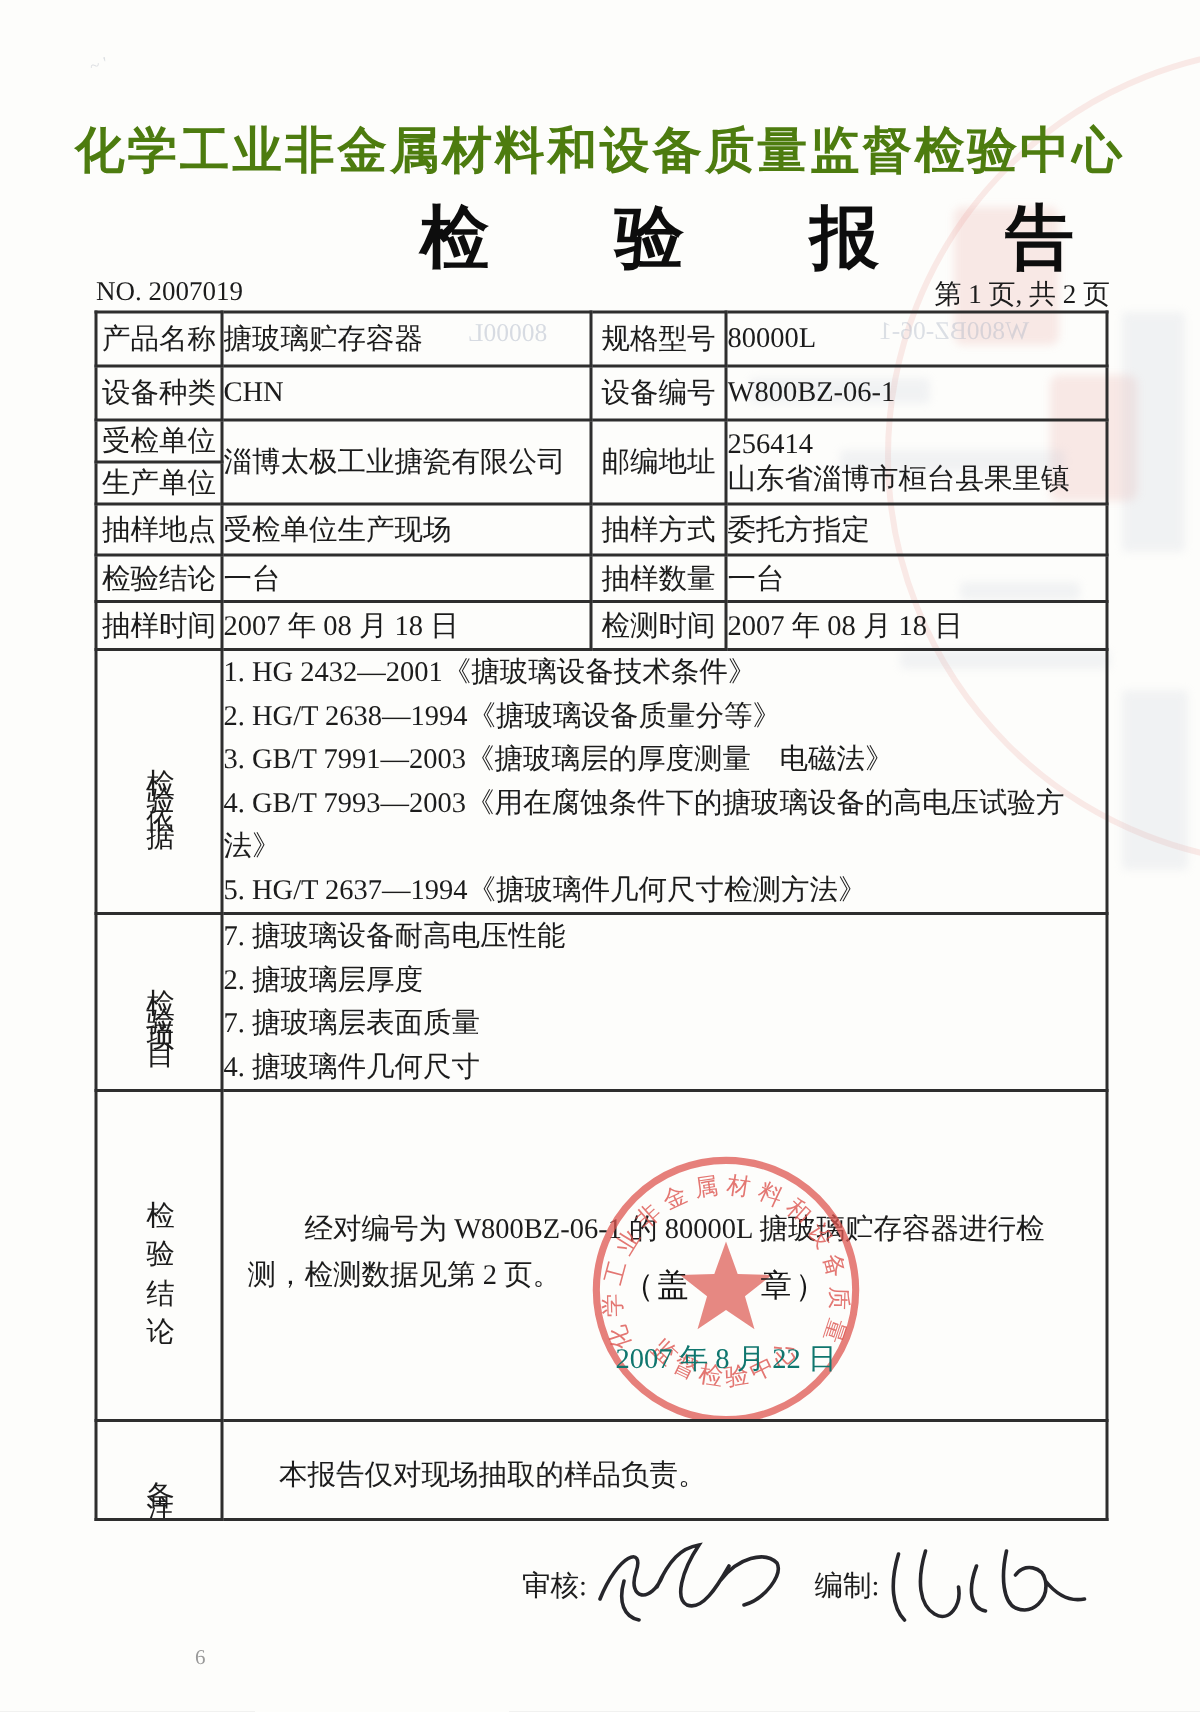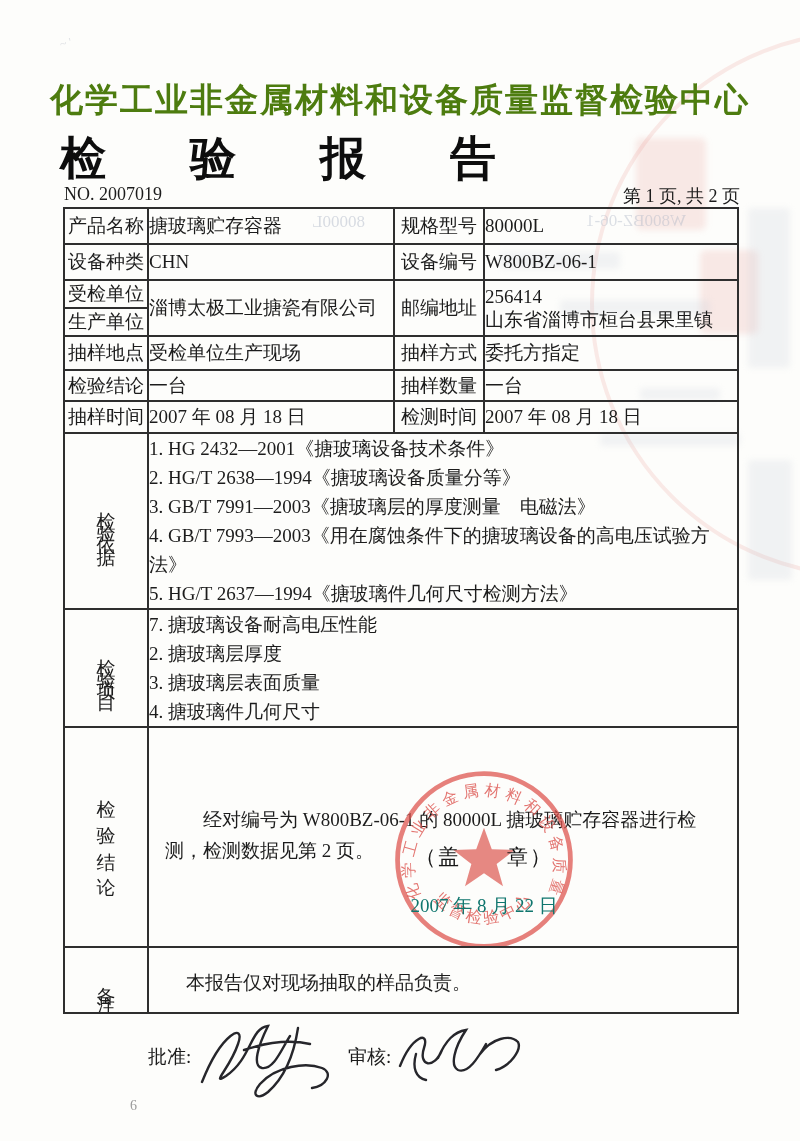--- a/index.html
+++ b/index.html
@@ -15,24 +15,24 @@
   
   .org-title{
     position:absolute;top:78px;left:0;width:100%;
     text-align:center;
     font-family:"Liberation Sans","DejaVu Sans",sans-serif;
     font-weight:bold;font-size:33px;letter-spacing:2px;
     color:#4d7c0f;
   }
   .report-title{
     position:absolute;top:128px;left:0;width:100%;
-    text-align:left;
+    text-align:right;
     font-family:"Liberation Sans","DejaVu Sans",sans-serif;
     font-weight:bold;font-size:46px;
-    letter-spacing:84px;padding-left:60px;box-sizing:border-box;
+    letter-spacing:84px;padding-left:84px;box-sizing:border-box;
     color:#0d0d0d;
   }
   .report-no{position:absolute;top:184px;left:64px;font-size:18px;}
   .page-ind{position:absolute;top:184px;right:60px;font-size:18px;}
   
   table.report{
     position:absolute;left:63px;top:207px;
     width:674px;border-collapse:collapse;table-layout:fixed;
     font-size:19px;
   }
@@ -182,21 +182,21 @@
         <div class="li">5. HG/T 2637—1994《搪玻璃件几何尺寸检测方法》</div>
       </td>
     </tr>
     <tr class="ritems">
       <td class="lbl">
         <span class="vlabel ls-items">检验项目</span>
       </td>
       <td class="list-cell" colspan="3">
         <div class="li">7.  搪玻璃设备耐高电压性能</div>
         <div class="li">2.  搪玻璃层厚度</div>
-        <div class="li">3.  搪玻璃层表面质量</div>
+        <div class="li">7.  搪玻璃层表面质量</div>
         <div class="li">4.  搪玻璃件几何尺寸</div>
       </td>
     </tr>
     <tr class="rconcl">
       <td class="lbl">
         <span class="vlabel ls-concl">检验结论</span>
       </td>
       <td class="concl-cell" colspan="3">
         <div class="concl-text">经对编号为 W800BZ-06-1 的 80000L 搪玻璃贮存容器进行检测，检测数据见第 2 页。</div>
         <div class="seal-area">
@@ -223,27 +223,27 @@
       <td class="lbl">
         <span class="vlabel ls-remark">备注</span>
       </td>
       <td class="remark-cell" colspan="3">
         <div class="remark-text">本报告仅对现场抽取的样品负责。</div>
       </td>
     </tr>
   </tbody>
     </table>
 
-  <div class="sig-group" style="left:148px;width:200px;">
-    <span class="sig-label">批准:</span>
-    <svg width="160" height="80" style="left:44px;top:-12px;">
-      <path d="M10,64 C30,14 54,4 46,26 C38,50 18,68 34,58 C60,40 58,10 76,8 C66,28 60,48 70,50 C82,52 90,30 98,18 M52,32 C76,24 100,22 118,26 M106,10 C102,36 92,60 76,74 C66,82 58,78 68,66 C84,48 114,44 130,50 C142,55 134,68 120,70" fill="none" stroke="#26262b" stroke-width="2.4" stroke-linecap="round"></path>
-    </svg>
-  </div>
   <div class="sig-group" style="left:348px;width:190px;">
     <span class="sig-label">审核:</span>
     <svg width="150" height="70" style="left:44px;top:-6px;">
       <path d="M8,42 C20,12 38,6 32,24 C26,42 42,46 50,26 M46,34 C54,16 62,8 74,6 C62,24 58,42 66,46 C76,50 86,34 94,20 M88,30 C100,14 118,10 126,18 C130,26 118,42 104,46 M24,30 C20,44 24,54 34,56" fill="none" stroke="#26262b" stroke-width="2.4" stroke-linecap="round"></path>
     </svg>
   </div>
+  <div class="sig-group" style="left:543px;width:190px;">
+    <span class="sig-label">编制:</span>
+    <svg width="150" height="70" style="left:44px;top:-6px;">
+      <path d="M12,12 C6,32 8,48 16,56 M30,10 C24,30 26,46 36,52 C46,58 54,46 52,34 M64,20 C58,36 60,48 70,50 M84,10 C80,28 82,44 90,48 C102,53 112,42 110,30 C108,20 96,18 90,26 M110,30 C118,40 126,44 136,42" fill="none" stroke="#26262b" stroke-width="2.4" stroke-linecap="round"></path>
+    </svg>
+  </div>
 
   <span class="pencil" style="left:130px;top:1098px;">6</span>
 </div>
 
 </body></html>

